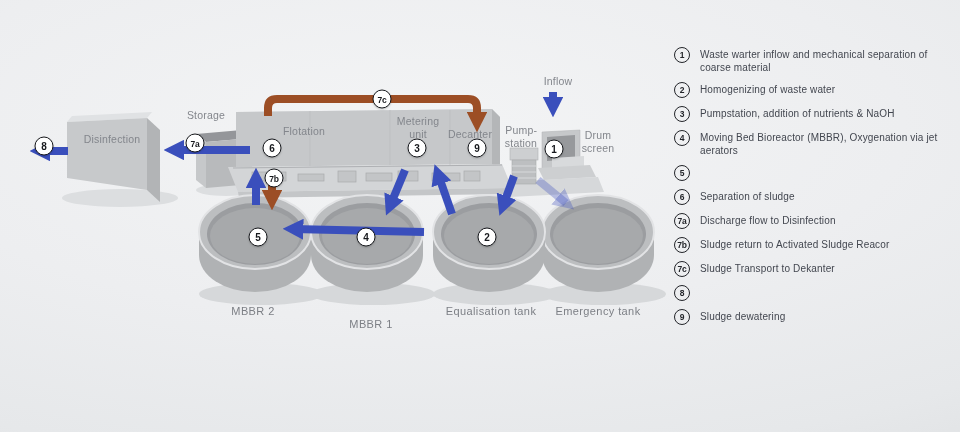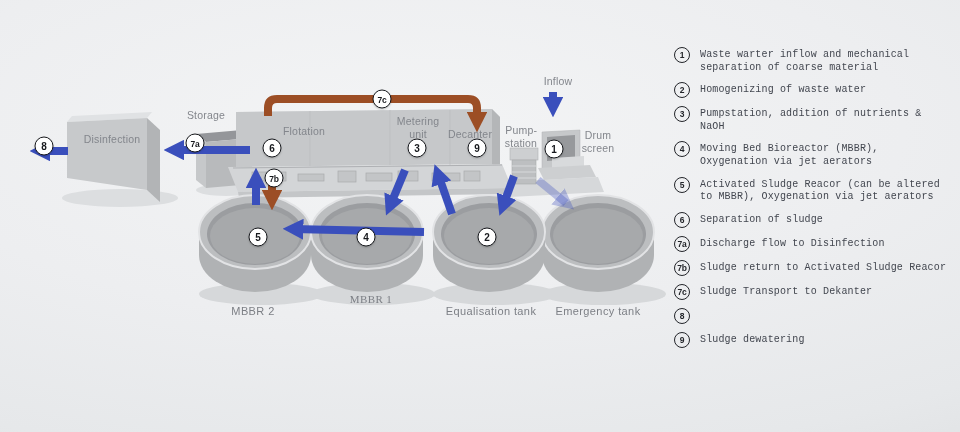--- a/index.html
+++ b/index.html
@@ -24,21 +24,21 @@
   }
   .marker.small { font-size:8.5px; letter-spacing:-.3px; }
   .legend { position:absolute; left:674px; top:49px; width:280px; }
   .legend-item { display:flex; gap:10px; align-items:flex-start; margin-bottom:10px; }
   .lbadge {
     flex:0 0 auto; width:16px; height:16px; border-radius:50%;
     border:1.4px solid #23252a; color:#23252a; background:transparent;
     font-weight:bold; font-size:8.5px; display:flex; align-items:center; justify-content:center;
     margin-top:-2px; box-sizing:border-box; letter-spacing:-.2px;
   }
-  .ltext { color:#42464f; font-size:10px; line-height:12.6px; letter-spacing:.15px; max-width:252px;font-family:Liberation Mono, monospace; }
+  .ltext { color:#42464f; font-size:10px; line-height:12.6px; letter-spacing:.15px; max-width:252px; }
 </style>
 </head>
 <body>
 
 <div class="stage">
 
   <svg width="960" height="432" viewBox="0 0 960 432">
     <defs>
       <marker id="mb" viewBox="0 0 10 10" refX="5" refY="5" markerWidth="2.6" markerHeight="2.6" orient="auto">
         <path d="M0,0 L10,5 L0,10 Z" fill="#3a4fbc"></path>
@@ -157,21 +157,21 @@
   <div class="dlabel" style="left:276px; top:131px;margin-left:28px;">Flotation</div>
   <div class="dlabel" style="left:418px; top:127px;">Metering
 unit</div>
   <div class="dlabel" style="left:470px; top:134px;">Decanter</div>
   <div class="dlabel" style="left:521px; top:136px;text-align:right;">Pump-
 station</div>
   <div class="dlabel" style="left:598px; top:141px;text-align:center;">Drum
 screen</div>
   <div class="dlabel" style="left:553px; top:81px;padding-left:10px;">Inflow</div>
   <div class="dlabel tank" style="left:253px; top:311px;">MBBR 2</div>
-  <div class="dlabel tank" style="left:371px; top:299px;font-family:Liberation Serif, serif;">MBBR 1</div>
+  <div class="dlabel tank" style="left:371px; top:324px;">MBBR 1</div>
   <div class="dlabel tank" style="left:491px; top:311px;">Equalisation tank</div>
   <div class="dlabel tank" style="left:598px; top:311px;">Emergency tank</div>
 
   <div class="marker" style="left:554px; top:149px;">1</div>
   <div class="marker" style="left:487px; top:237px;">2</div>
   <div class="marker" style="left:417px; top:148px;">3</div>
   <div class="marker" style="left:366px; top:237px;">4</div>
   <div class="marker" style="left:258px; top:237px;">5</div>
   <div class="marker" style="left:272px; top:148px;">6</div>
   <div class="marker small" style="left:195px; top:143px;">7a</div>
@@ -192,21 +192,20 @@
     <div class="legend-item">
       <span class="lbadge">3</span>
       <span class="ltext">Pumpstation, addition of nutrients &amp; NaOH</span>
     </div>
     <div class="legend-item">
       <span class="lbadge">4</span>
       <span class="ltext">Moving Bed Bioreactor (MBBR), Oxygenation via jet aerators</span>
     </div>
     <div class="legend-item">
       <span class="lbadge">5</span>
-      <span class="ltext">Activated Sludge Reacor (can be altered to MBBR), Oxygenation via jet aerators</span>
     </div>
     <div class="legend-item">
       <span class="lbadge">6</span>
       <span class="ltext">Separation of sludge</span>
     </div>
     <div class="legend-item">
       <span class="lbadge">7a</span>
       <span class="ltext">Discharge flow to Disinfection</span>
     </div>
     <div class="legend-item">

